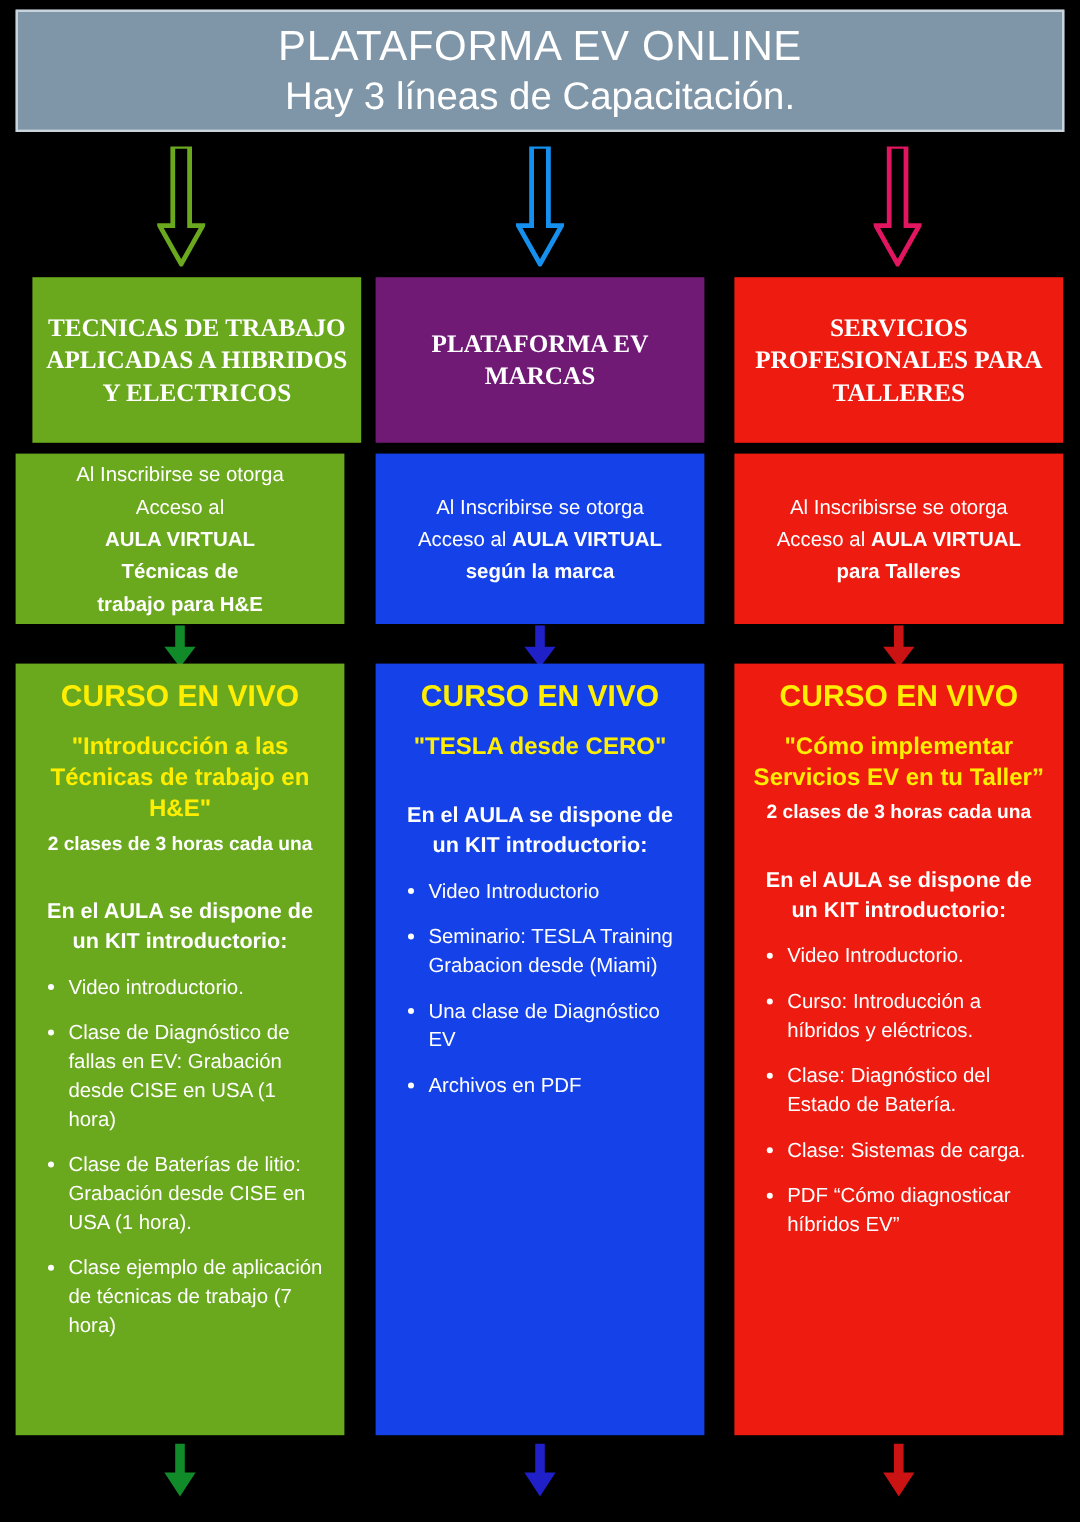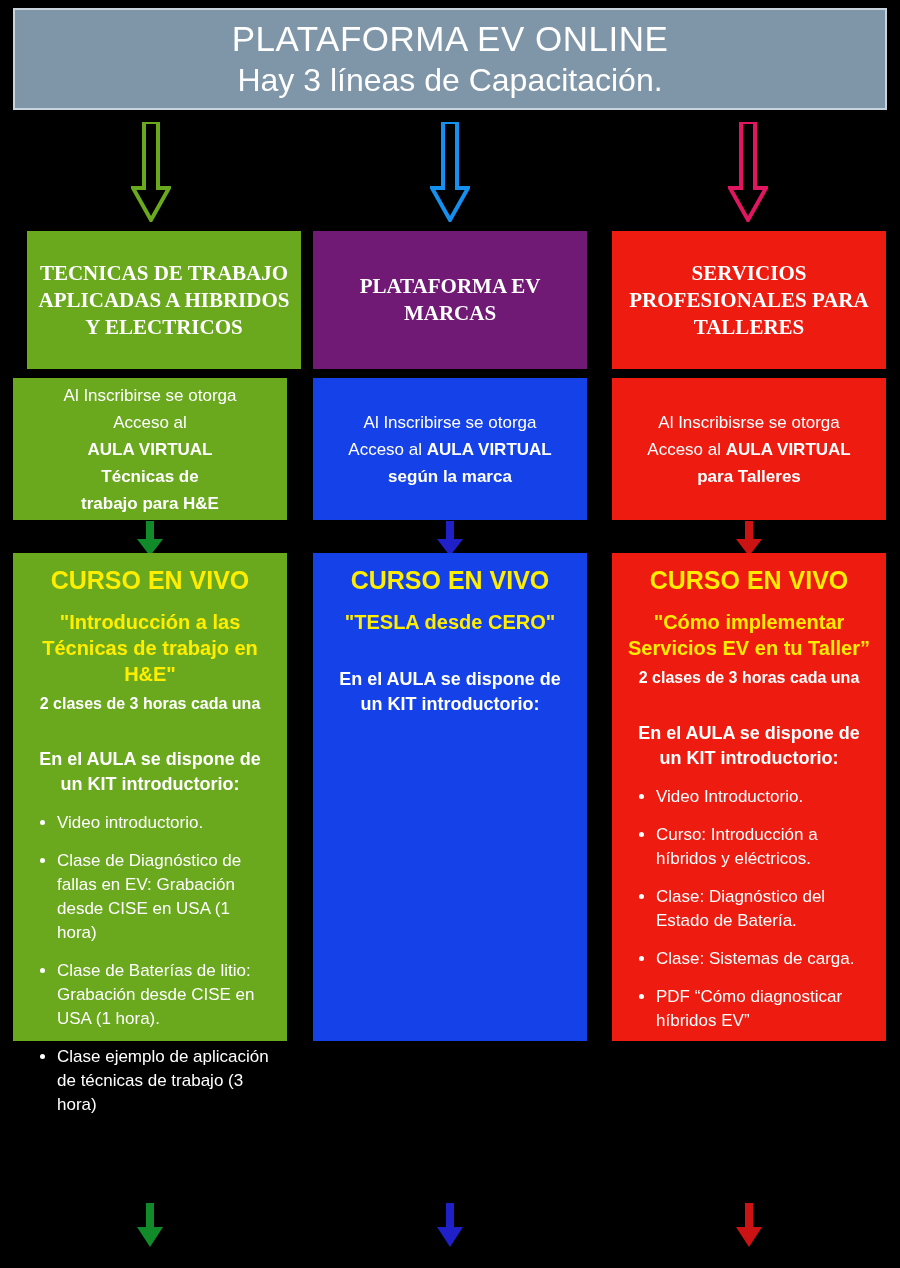--- a/index.html
+++ b/index.html
@@ -107,21 +107,21 @@
   }
   .ma-1 { left: 135px; }
   .ma-2 { left: 435px; }
   .ma-3 { left: 734px; }
 
   
   .course-box {
     position: absolute;
     top: 553px;
     width: 274px;
-    height: 488px;
+    height: 643px;
     box-sizing: border-box;
     color: #ffffff;
     padding: 12px 14px 10px 14px;
     text-align: center;
   }
   .cb-1 { left: 13px; background: #6aa81e; }
   .cb-2 { left: 313px; background: #1542e8; }
   .cb-3 { left: 612px; background: #ee1b11; }
 
   .course-head {
@@ -241,28 +241,34 @@
 
 <div class="course-box cb-1">
   <div class="course-head">CURSO EN VIVO</div>
   <div class="course-name">"Introducción a las Técnicas de trabajo en H&amp;E"</div>
   <div class="course-classes">2 clases de 3 horas cada una</div>
   <div class="kit-label">En el AULA se dispone de un KIT introductorio:</div>
   <ul class="kit">
     <li>Video introductorio.</li>
     <li>Clase de Diagnóstico de fallas en EV: Grabación desde CISE en USA (1 hora)</li>
     <li>Clase de Baterías de litio: Grabación desde CISE en USA (1 hora).</li>
-    <li>Clase ejemplo de aplicación de técnicas de trabajo (3 hora)</li>
+    <li>Clase ejemplo de aplicación de técnicas de trabajo (7 hora)</li>
   </ul>
 </div>
 
 <div class="course-box cb-2">
   <div class="course-head">CURSO EN VIVO</div>
   <div class="course-name">"TESLA desde CERO"</div>
   <div class="kit-label">En el AULA se dispone de un KIT introductorio:</div>
+  <ul class="kit">
+    <li>Video Introductorio</li>
+    <li>Seminario: TESLA Training Grabacion desde (Miami)</li>
+    <li>Una clase de Diagnóstico EV</li>
+    <li>Archivos en PDF</li>
+  </ul>
 </div>
 
 <div class="course-box cb-3">
   <div class="course-head">CURSO EN VIVO</div>
   <div class="course-name">"Cómo implementar Servicios EV en tu Taller”</div>
   <div class="course-classes">2 clases de 3 horas cada una</div>
   <div class="kit-label">En el AULA se dispone de un KIT introductorio:</div>
   <ul class="kit">
     <li>Video Introductorio.</li>
     <li>Curso: Introducción a híbridos y eléctricos.</li>

